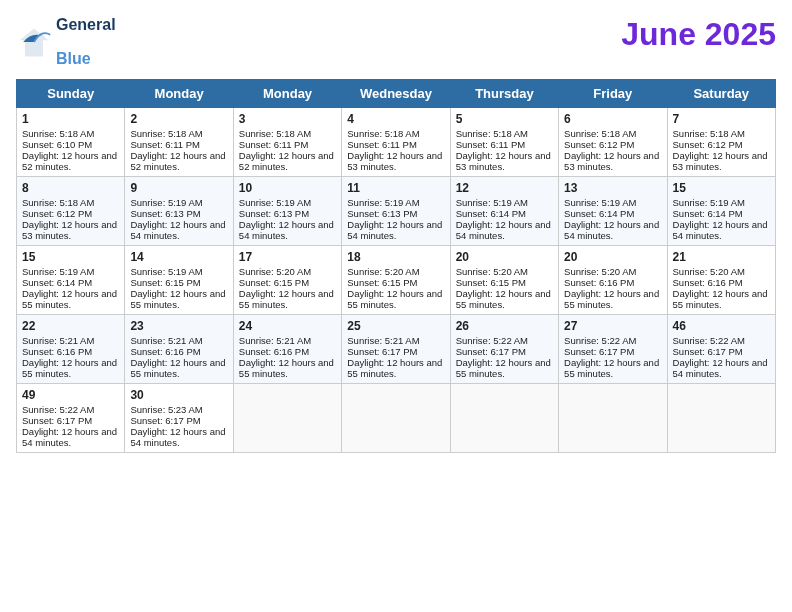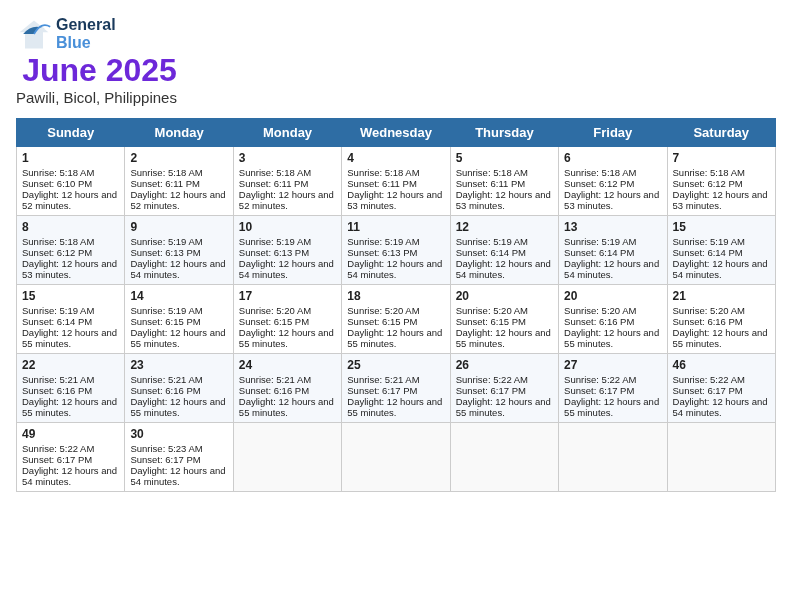--- a/index.html
+++ b/index.html
@@ -8,21 +8,20 @@
       background: #fff;
       width: 792px;
       min-height: 612px;
       padding: 16px;
     }
     .header {
       display: flex;
       justify-content: space-between;
       align-items: flex-start;
       margin-bottom: 12px;
-      flex-direction: column;
     }
     .title-block {
       text-align: right;
     }
     .month-title {
       font-size: 32px;
       font-weight: bold;
       color: #6d28d9;
     }
     .location-title {
@@ -81,40 +80,40 @@
     }
     .logo-general {
       font-size: 16px;
       font-weight: bold;
       color: #1a3a5c;
     }
     .logo-blue {
       font-size: 16px;
       font-weight: bold;
       color: #4a90d9;
+      margin-top: 16px;
     }
   </style>
 </head>
 <body>
 
 <div class="header">
   <div class="logo-wrapper">
     <svg class="logo-svg" viewBox="0 0 40 40">
       <polygon points="20,5 36,18 30,18 30,36 10,36 10,18 4,18" fill="#2e6da4" opacity="0.15"></polygon>
       <path d="M8 20 Q18 8 32 14 Q24 10 20 20" fill="#2e6da4"></path>
       <path d="M20 20 Q28 6 38 12" fill="none" stroke="#4a90d9" stroke-width="2"></path>
     </svg>
     <div class="logo-label">
       <span class="logo-general">General</span>
       <span class="logo-blue">Blue</span>
     </div>
   </div>
   <div class="title-block">
     <div class="month-title">June 2025</div>
-    <div class="location-title">Pawili, Bicol, Philippines</div>
   </div>
 </div>
 
 <table class="calendar-table">
   <thead>
     <tr id="col-headers">
         <th>Sunday</th>
         <th>Monday</th>
         <th>Monday</th>
         <th>Wednesday</th>

